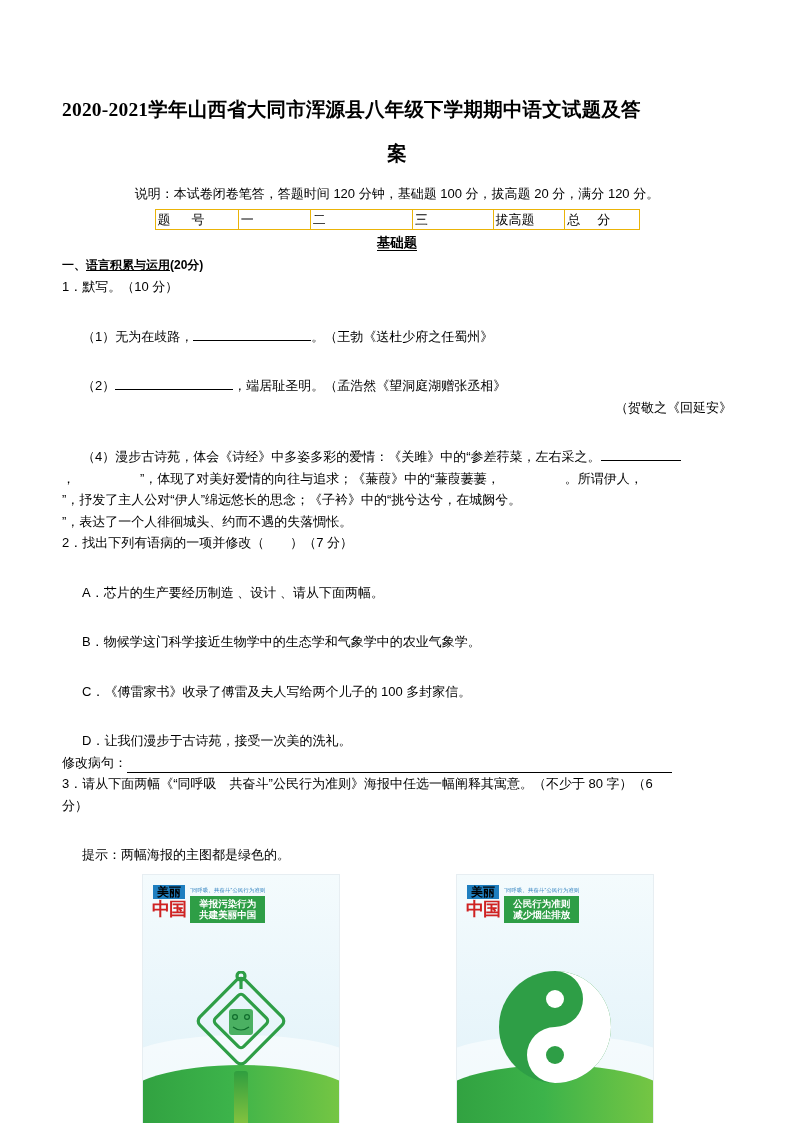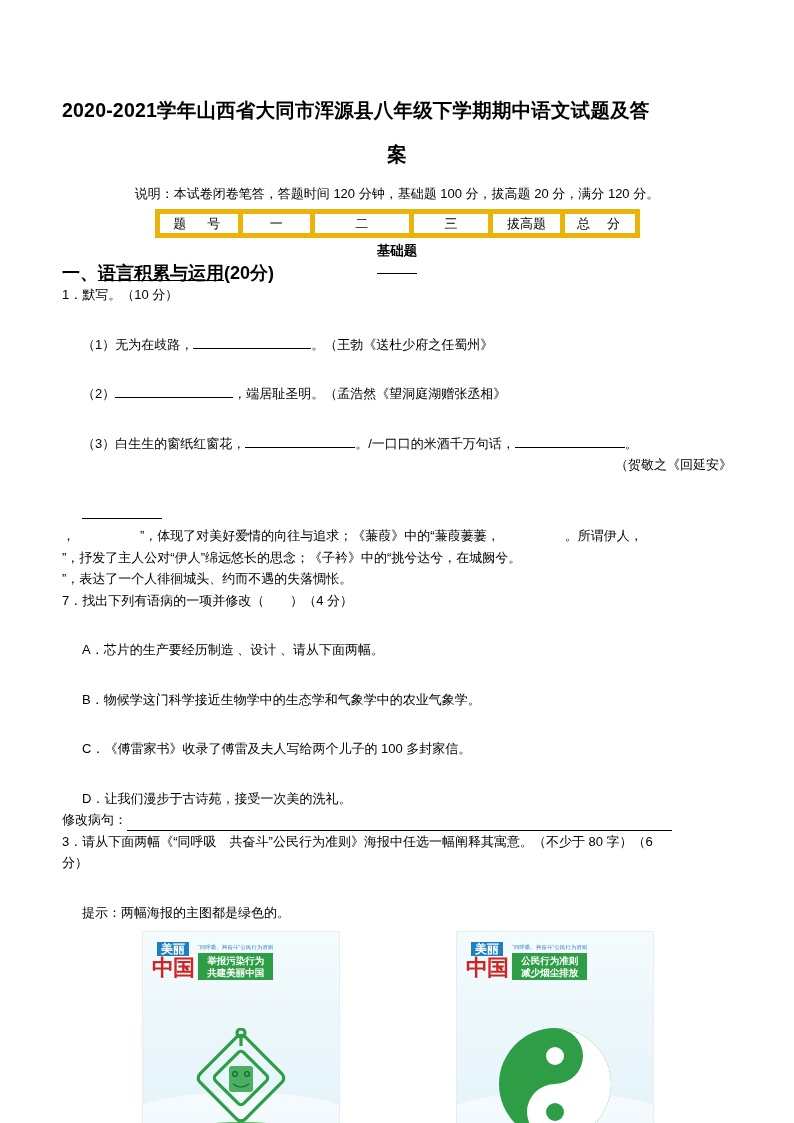--- a/index.html
+++ b/index.html
@@ -21,72 +21,72 @@
     box-sizing: border-box;
     padding: 88px 62px 0 62px;
   }
   .doc-title {
     font-size: 19.5px;
     font-weight: bold;
     line-height: 44px;
     text-align: left;
     letter-spacing: 0.2px;
     margin: 0 0 2px 0;
-    font-family: Liberation Sans, sans-serif;
+    font-family: Liberation Serif, serif;
   }
   .doc-title .t2 {
     display: block;
     text-align: center;
   }
   .note {
     font-size: 13px;
     line-height: 24px;
     text-align: center;
     margin: 6px 0 3px 0;
     font-family: "Liberation Sans", "DejaVu Sans", sans-serif;
   }
   table.score {
     border-collapse: collapse;
     margin: 0 auto;
     width: 485px;
     font-size: 13px;
     font-family: "Liberation Sans", "DejaVu Sans", sans-serif;
   }
   table.score td {
-    border: 5px solid #eab308;
+    border: 1px solid #eab308;
     height: 19px;
-    text-align: center;
+    text-align: left;
     vertical-align: middle;
     padding: 0 2px;
   }
   table.score td.c1 { width: 85px; letter-spacing: 4px; }
   table.score td.c2 { width: 75px; }
   table.score td.c3 { width: 110px; }
   table.score td.c4 { width: 85px; }
   table.score td.c5 { width: 75px; }
   table.score td.c6 { width: 75px; letter-spacing: 2px;}
   .section-head {
     text-align: center;
     font-weight: bold;
     font-size: 13.5px;
     margin: 4px 0 2px 0;
     font-family: "Liberation Sans", "DejaVu Sans", sans-serif;
   }
   .section-head span {
     border-bottom: 1px solid #000;
-    padding-bottom: 15px;
+    padding-bottom: 0px;
   }
   .body-text {
     font-size: 13px;
     line-height: 21.5px;
     font-family: "Liberation Sans", "DejaVu Sans", sans-serif;
   }
   .h1line {
     font-weight: bold;
-    font-size: 18px;
+    font-size: 12px;
     line-height: 22px;
   }
   .h1line .underline { text-decoration: underline; }
   .q { line-height: 21.5px; }
   .indent1 { padding-left: 20px; margin-top: 28px; }
   .fill { display: inline-block; border-bottom: 1px solid #000; }
   .f80 { width: 80px; }
   .f110 { width: 110px; }
   .f120 { width: 118px; }
   .right-al { text-align: right; }
@@ -141,35 +141,35 @@
   .poster .cn-mark {
     font-family: "Liberation Serif", serif;
     line-height: 1;
     color: #1f7fc0;
     font-size: 9px;
     font-weight: bold;
     text-align: center;
   }
   .poster .cn-mark .big {
     display: block;
-    font-size: 22px;
+    font-size: 18px;
     color: #cf2222;
     font-weight: bold;
     letter-spacing: -1px;
   }
   .poster .cn-mark .small {
     display: block;
     font-size: 8px;
     color: #1f7fc0;
     margin-bottom: 1px;
   }
   .poster .cn-mark .boxed {
     display: inline-block;
     background: #1f7fc0;
-    color: #ffffff;
+    color: #000000;
     font-size: 12px;
     padding: 1px 4px;
     line-height: 1;
   }
   .poster .slogan-small {
     font-size: 5.3px;
     color: #2c7fbe;
     line-height: 7px;
     margin-top: 2px;
     letter-spacing: 0.2px;
@@ -258,34 +258,31 @@
     <div class="q">1．默写。（10 分）</div>
 
     <div class="q indent1">
       <span>（1）无为在歧路，</span><span class="fill f120"></span><span>。（王勃《送杜少府之任蜀州》</span>
     </div>
 
     <div class="q indent1">
       <span>（2）</span><span class="fill f120"></span><span>，端居耻圣明。（孟浩然《望洞庭湖赠张丞相》</span>
     </div>
 
+
+    <div class="q right-al">（贺敬之《回延安》</div>
+
     <div class="q indent1">
-      <span>（3）白生生的窗纸红窗花，</span><span class="fill f110"></span><span>。/一口口的米酒千万句话，</span><span class="fill f110"></span><span>。</span>
-    </div>
-
-    <div class="q right-al">（贺敬之《回延安》</div>
-
-    <div class="q indent1">
-      <span class="fill f80"></span>
+      <span>（4）漫步古诗苑，体会《诗经》中多姿多彩的爱情：《关雎》中的“参差荇菜，左右采之。</span><span class="fill f80"></span>
     </div>
     <div class="q">，　　　　　”，体现了对美好爱情的向往与追求；《蒹葭》中的“蒹葭萋萋，　　　　　。所谓伊人，</div>
     <div class="q">”，抒发了主人公对“伊人”绵远悠长的思念；《子衿》中的“挑兮达兮，在城阙兮。　　　　　　　　</div>
     <div class="q">”，表达了一个人徘徊城头、约而不遇的失落惆怅。</div>
 
-    <div class="q">7．找出下列有语病的一项并修改（　　）（4 分）</div>
+    <div class="q">2．找出下列有语病的一项并修改（　　）（7 分）</div>
     <div class="q indent1">A．芯片的生产要经历制造 、设计 、请从下面两幅。</div>
     <div class="q indent1">B．物候学这门科学接近生物学中的生态学和气象学中的农业气象学。</div>
     <div class="q indent1">C．《傅雷家书》收录了傅雷及夫人写给两个儿子的 100 多封家信。</div>
     <div class="q indent1">D．让我们漫步于古诗苑，接受一次美的洗礼。</div>
 
     <div class="q">
       <span>修改病句：</span><span class="blank-long"></span>
     </div>
 
     <div class="q">3．请从下面两幅《“同呼吸　共奋斗”公民行为准则》海报中任选一幅阐释其寓意。（不少于 80 字）（6</div>

